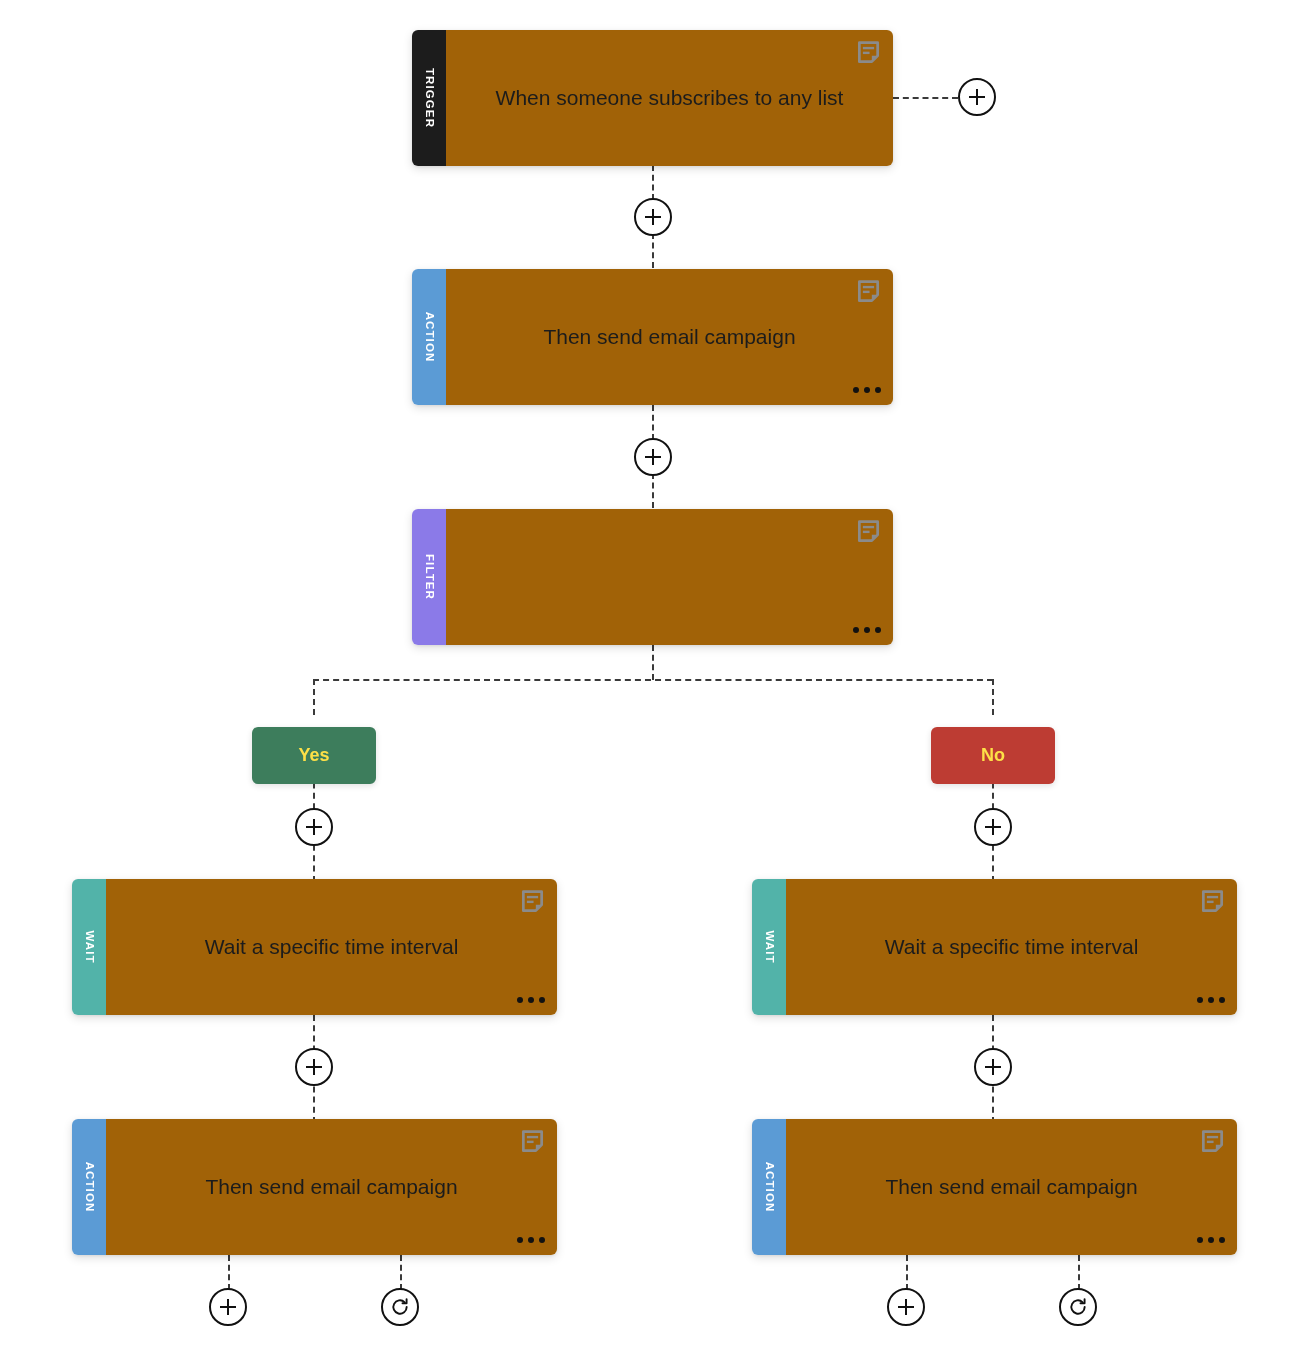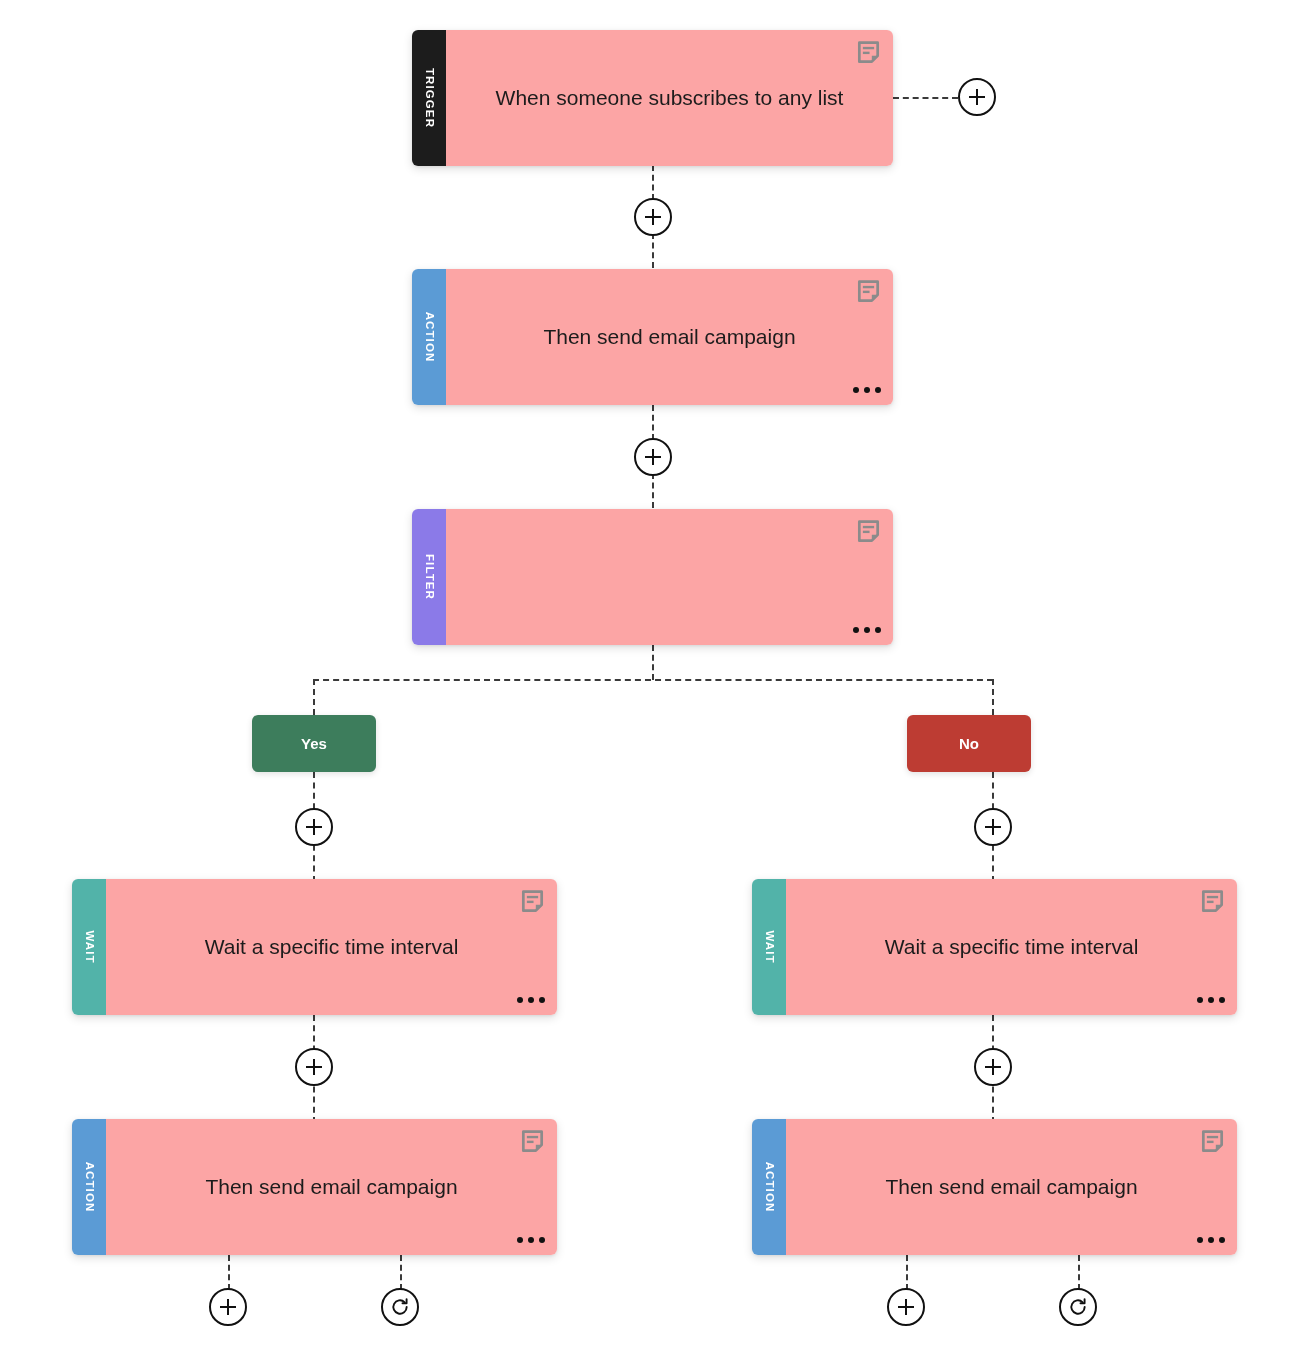--- a/index.html
+++ b/index.html
@@ -45,21 +45,21 @@
     color: #ffffff;
     font-size: 11.5px;
     font-weight: bold;
     letter-spacing: 1.1px;
     line-height: 1;
   }
   .node-body {
     position: relative;
     flex: 1 1 auto;
     border-radius: 0 6px 6px 0;
-    background: #fca5a5;
+    background: #a16207;
     padding-left: 40px;
   }
   .node-title {
     position: absolute;
     left: 0;
     right: 0;
     top: 50%;
     transform: translateY(-50%);
     text-align: center;
     font-size: 21px;
@@ -134,25 +134,26 @@
   .circle-btn .plus-v { width: 2.2px; height: 16px; }
   .circle-btn svg { display: block; }
 
   
   .branch-badge {
     position: absolute;
     border-radius: 6px;
     display: flex;
     align-items: center;
     justify-content: center;
-    color: #ffffff;
-    font-size: 15px;
+    color: #fde047;
+    font-size: 18px;
     font-weight: bold;
     z-index: 6;
     box-shadow: 0 2px 6px rgba(0,0,0,0.12);
+    margin-top: 12px;
   }
 </style>
 </head>
 <body>
 
 <div id="canvas">
 
   <div class="conn-v" style="left:652px; top:165px; height:103px;"></div>
 
   <div class="conn-h" style="left:893px; top:97px; width:65px;"></div>
@@ -322,21 +323,21 @@
         <i></i>
           <i></i>
           <i></i>
       </div>
     </div>
   </div>
 
   <div class="branch-badge" style="left:252px; top:715px; width:124px; height:57px; background:#3d7d5c;">
     <span>Yes</span>
   </div>
-  <div class="branch-badge" style="left:907px; top:715px; width:124px; height:57px; background:#bd3c33;">
+  <div class="branch-badge" style="left:931px; top:715px; width:124px; height:57px; background:#bd3c33;">
     <span>No</span>
   </div>
 
   <div class="circle-btn" style="left:958px; top:78px;">
     <span class="plus-h"></span>
     <span class="plus-v"></span>
   </div>
 
   <div class="circle-btn" style="left:634px; top:198px;">
     <span class="plus-h"></span>

